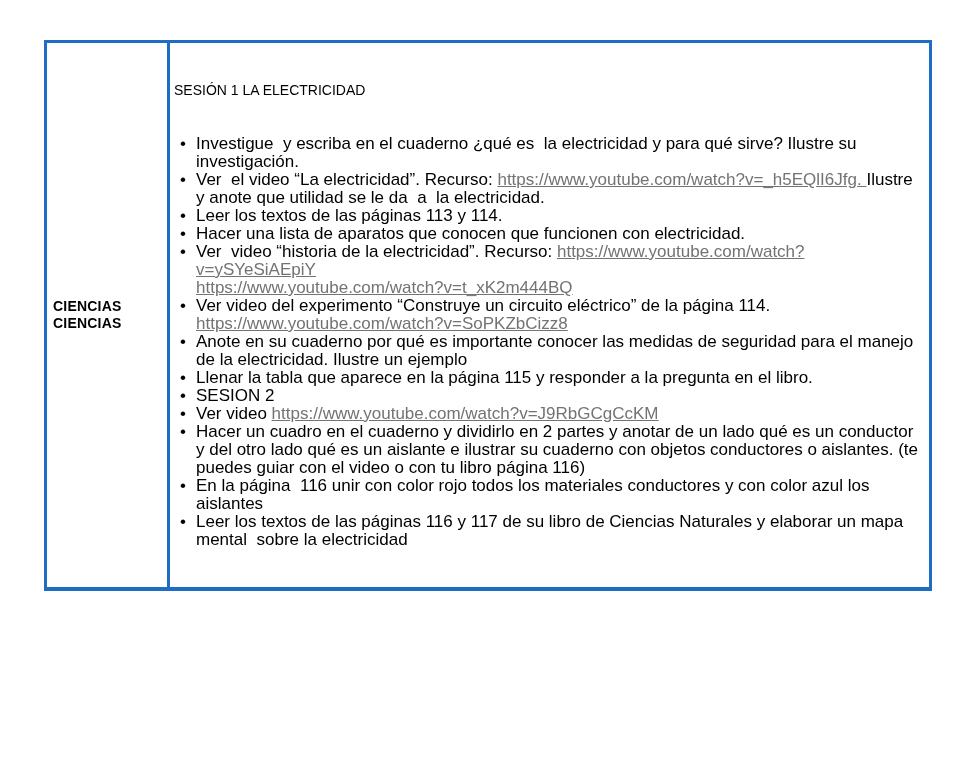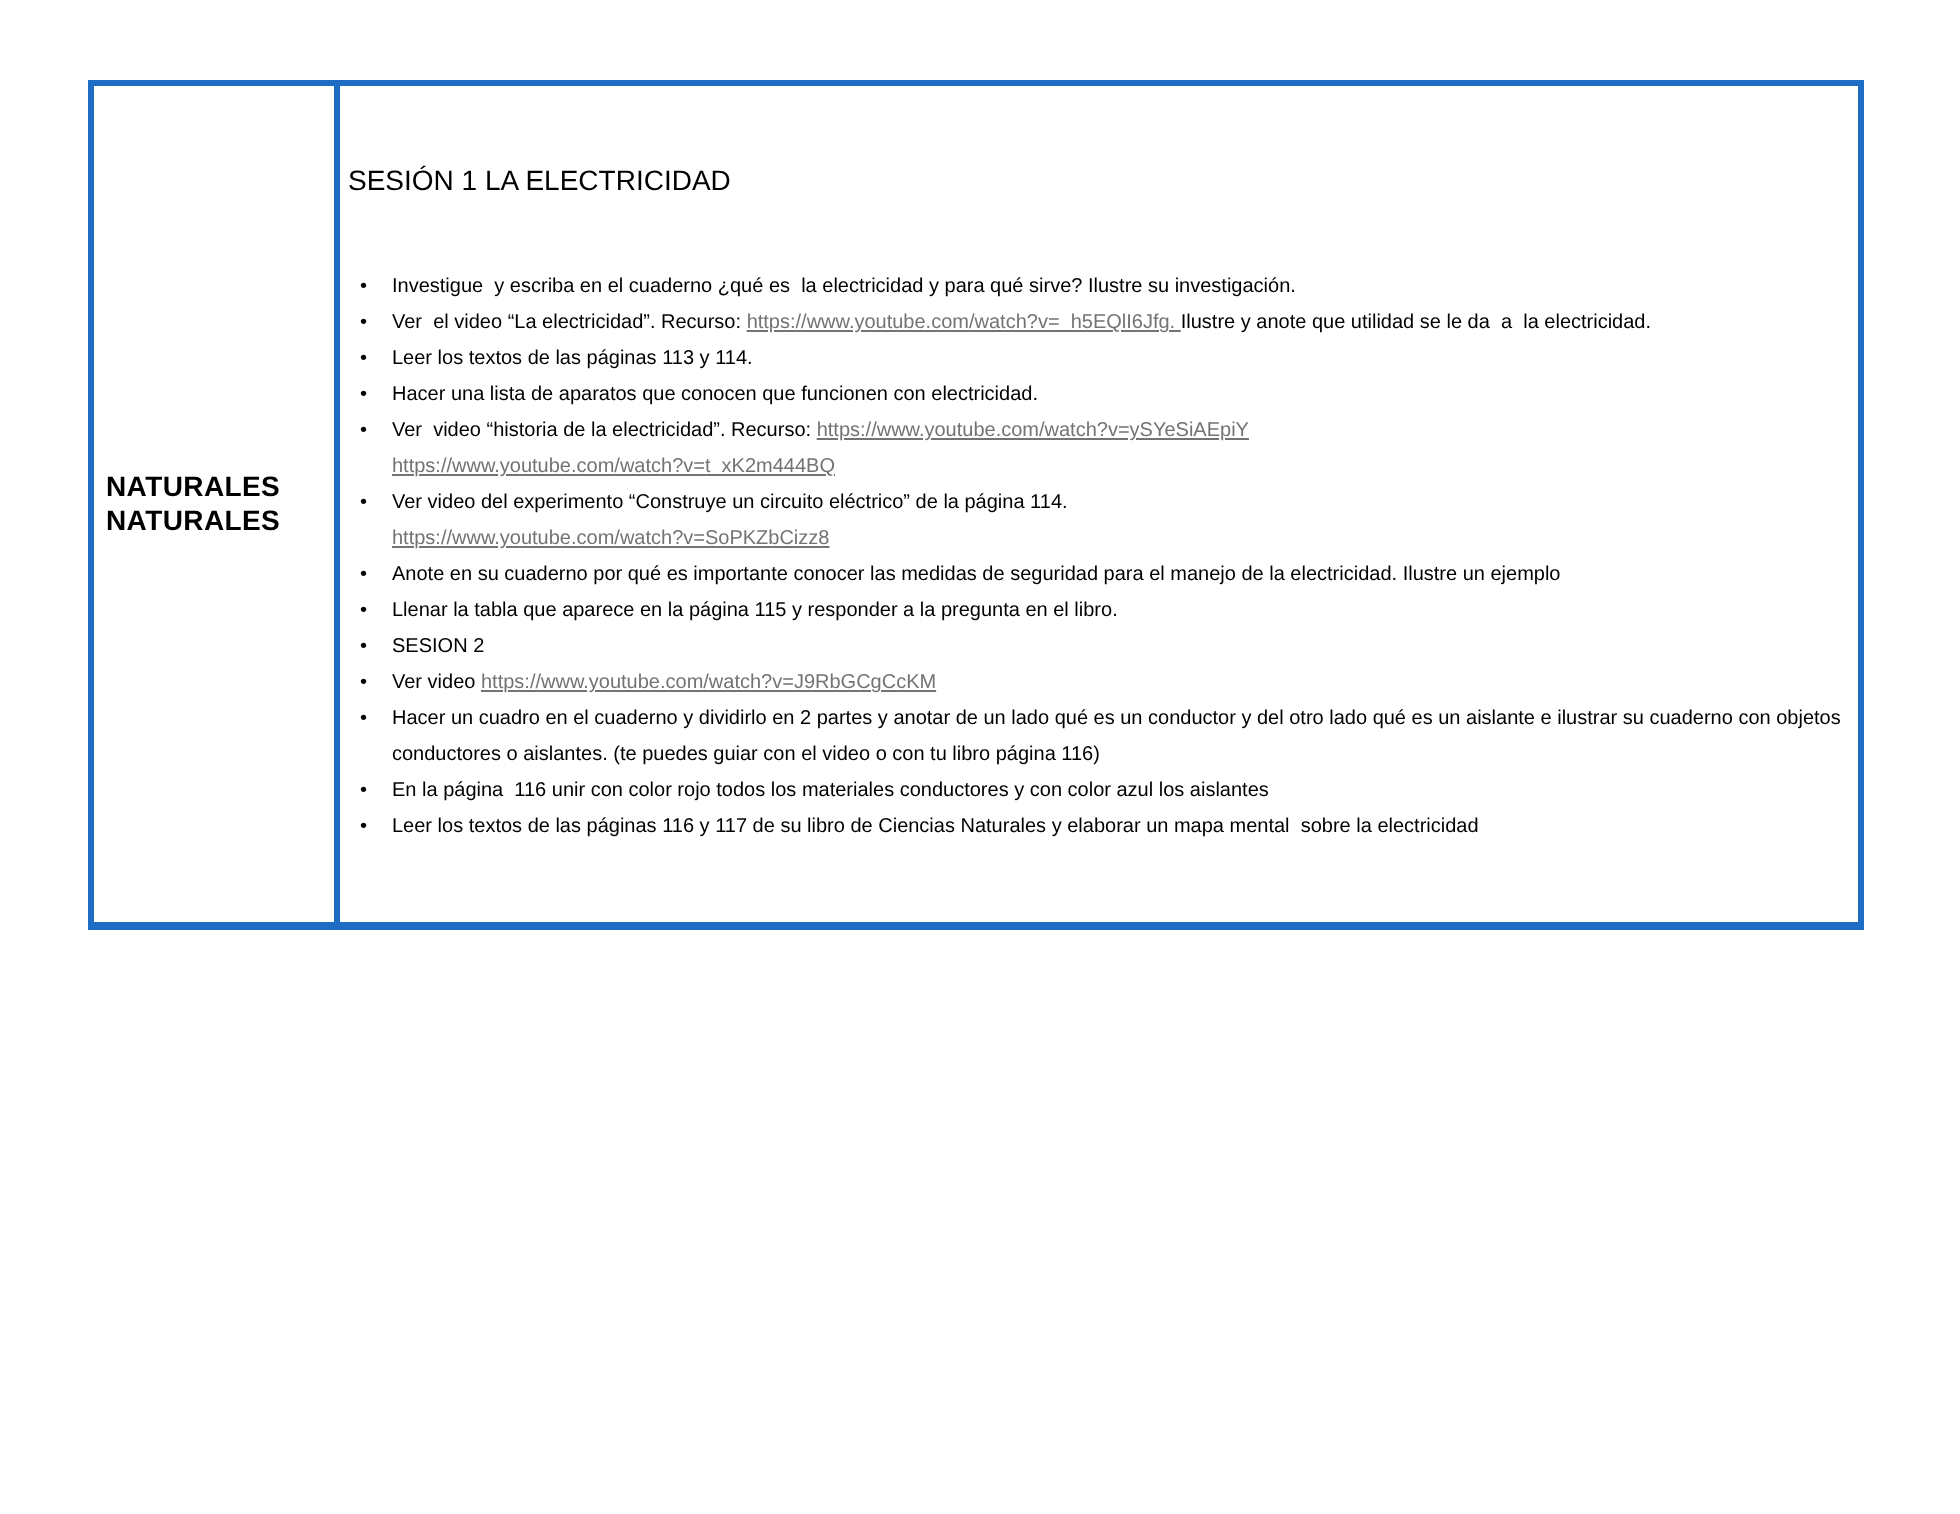--- a/index.html
+++ b/index.html
@@ -51,21 +51,21 @@
   }
   .session-title {
     font-size: 14px;
     line-height: 18px;
     padding: 2px 4px 0 4px;
   }
   .task-list {
     margin: 0;
     padding: 0 6px 2px 8px;
     list-style: none;
-    font-size: 10px;
+    font-size: 17px;
     line-height: 18px;
   }
   .task-list li {
     position: relative;
     padding-left: 18px;
     margin: 0;
   }
   .task-list li::before {
     content: "\2022";
     position: absolute;
@@ -79,21 +79,21 @@
   }
 </style>
 </head>
 <body>
 
 <div class="page">
   <table class="doc-table">
     <tbody>
         <tr>
       <td class="subject-cell">
-        <div class="subject">NATURALES NATURALES</div>
+        <div class="subject">CIENCIAS CIENCIAS</div>
       </td>
       <td class="content-cell">
         <div class="session-title">SESIÓN 1 LA ELECTRICIDAD</div>
         <ul class="task-list" id="task-list"><li><span>Investigue  y escriba en el cuaderno ¿qué es  la electricidad y para qué sirve? Ilustre su investigación.</span></li><li><span>Ver  el video “La electricidad”. Recurso: </span><span class="link">https://www.youtube.com/watch?v=_h5EQlI6Jfg. </span><span>Ilustre y anote que utilidad se le da  a  la electricidad.</span></li><li><span>Leer los textos de las páginas 113 y 114.</span></li><li><span>Hacer una lista de aparatos que conocen que funcionen con electricidad.</span></li><li><span>Ver  video “historia de la electricidad”. Recurso: </span><span class="link">https://www.youtube.com/watch?v=ySYeSiAEpiY</span><br><span class="link">https://www.youtube.com/watch?v=t_xK2m444BQ</span></li><li><span>Ver video del experimento “Construye un circuito eléctrico” de la página 114.</span><br><span class="link">https://www.youtube.com/watch?v=SoPKZbCizz8</span></li><li><span>Anote en su cuaderno por qué es importante conocer las medidas de seguridad para el manejo de la electricidad. Ilustre un ejemplo</span></li><li><span>Llenar la tabla que aparece en la página 115 y responder a la pregunta en el libro.</span></li><li><span>SESION 2</span></li><li><span>Ver video </span><span class="link">https://www.youtube.com/watch?v=J9RbGCgCcKM</span></li><li><span>Hacer un cuadro en el cuaderno y dividirlo en 2 partes y anotar de un lado qué es un conductor y del otro lado qué es un aislante e ilustrar su cuaderno con objetos conductores o aislantes. (te puedes guiar con el video o con tu libro página 116)</span></li><li><span>En la página  116 unir con color rojo todos los materiales conductores y con color azul los aislantes</span></li><li><span>Leer los textos de las páginas 116 y 117 de su libro de Ciencias Naturales y elaborar un mapa mental  sobre la electricidad</span></li></ul>
       </td>
     </tr>
   </tbody>
     </table>
 </div>
 

